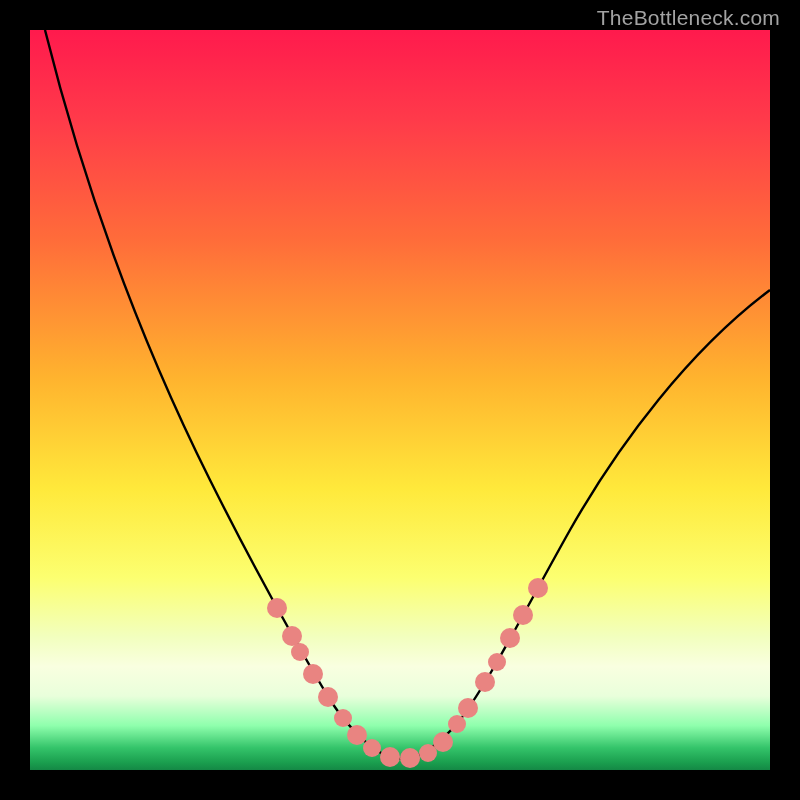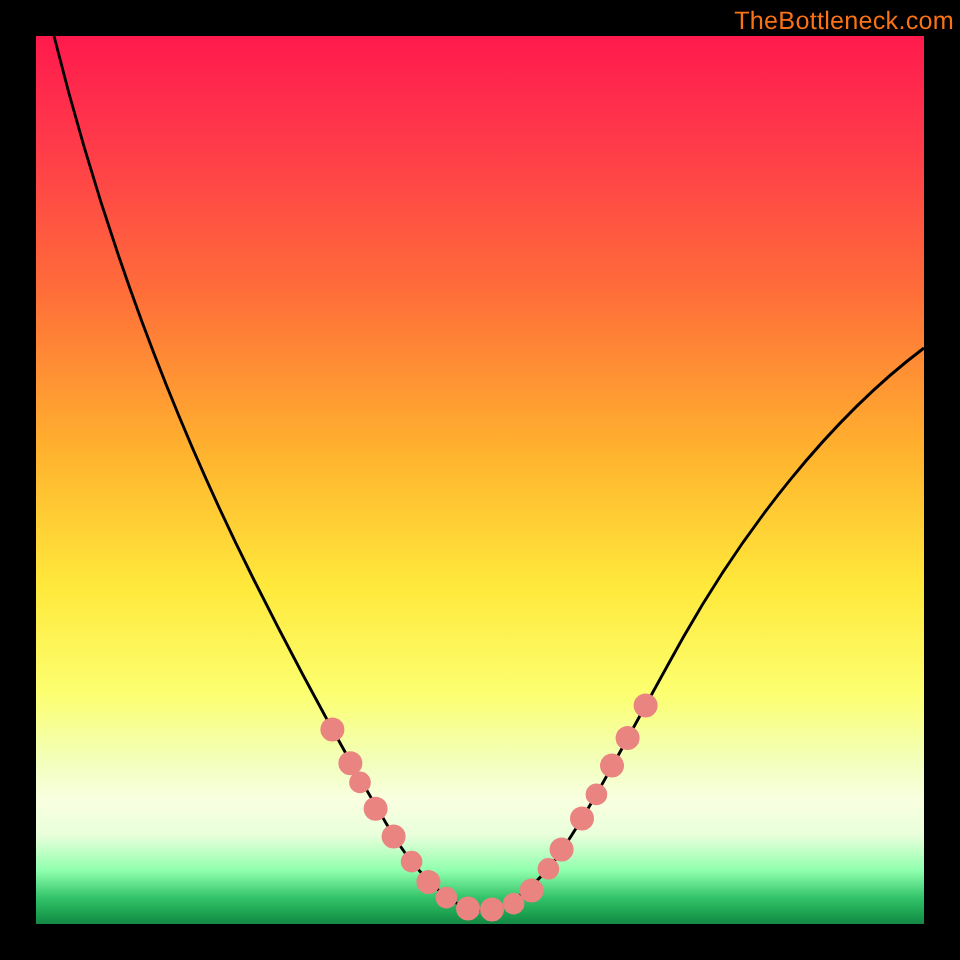--- a/index.html
+++ b/index.html
@@ -38,22 +38,22 @@
       #e9ffdb 90%,
       #8fffad 94%,
       #34c46a 97%,
       #1a9e4e 99%,
       #148845 100%
     );
   }
   .watermark {
     position: absolute;
     top: 6px;
-    right: 5px;
-    color: #f97316;
+    right: 20px;
+    color: #a3a3a3;
     font-size: 21px;
     letter-spacing: 0.2px;
     user-select: none;
   }
   svg.curve {
     position: absolute;
     left: 30px;
     top: 30px;
     width: 740px;
     height: 740px;

